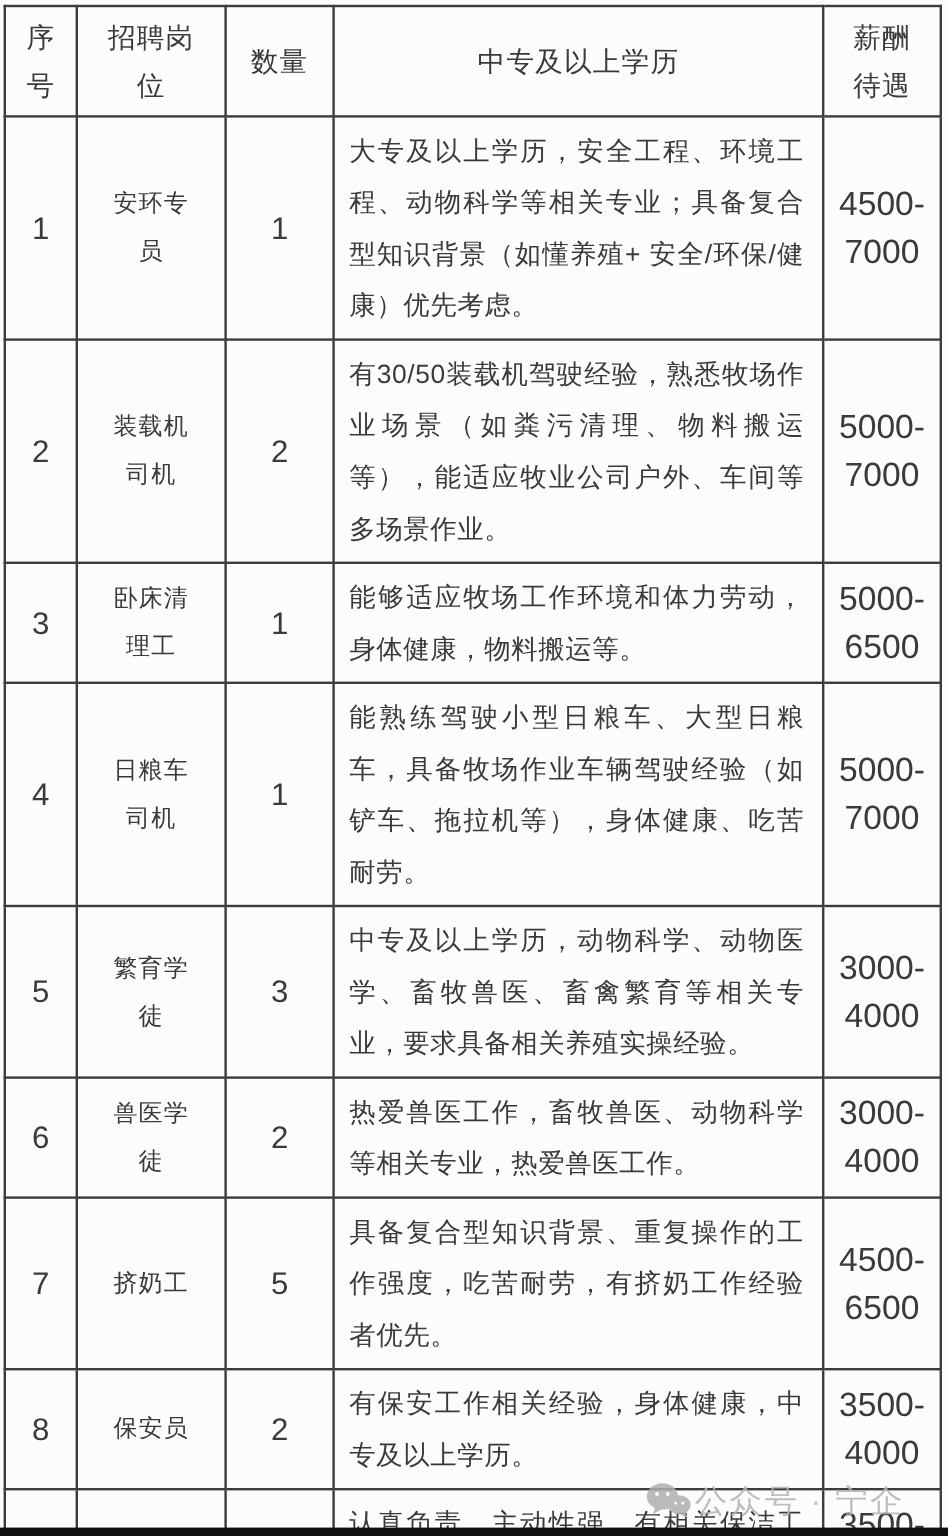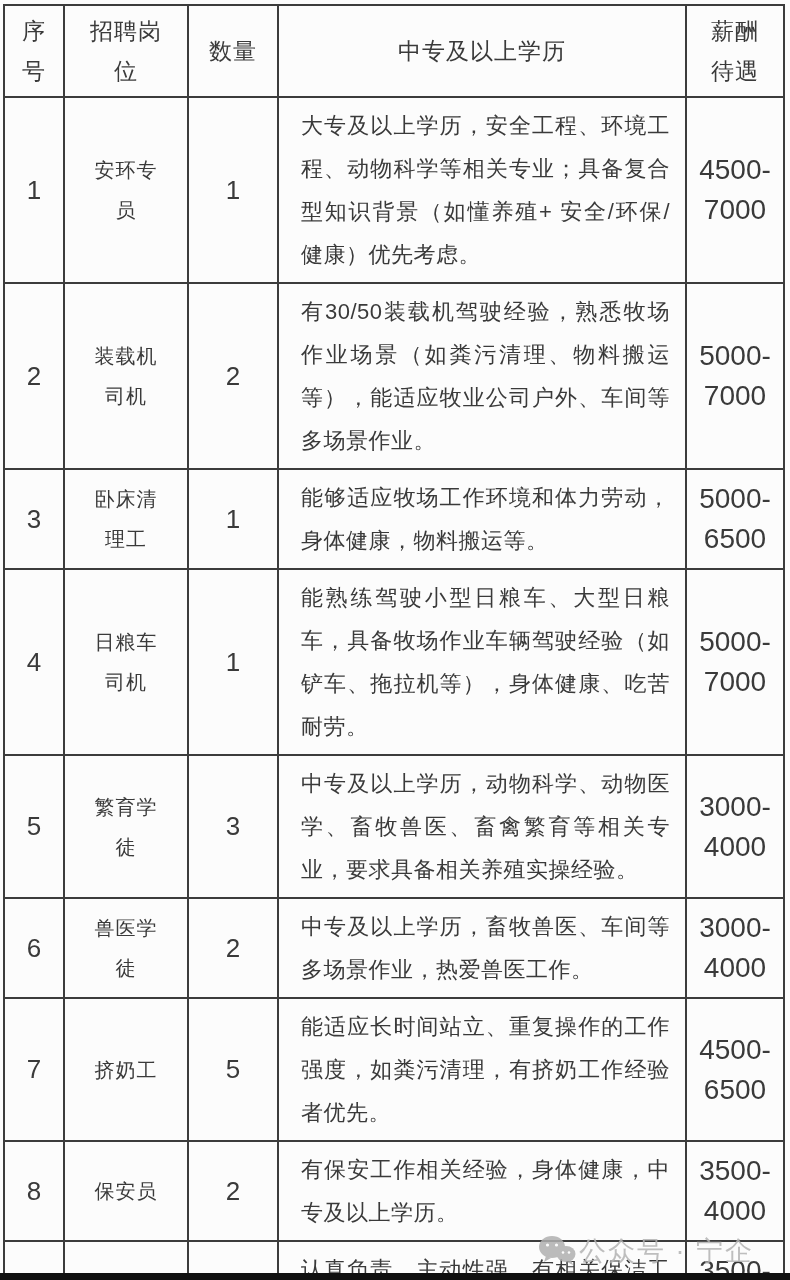--- a/index.html
+++ b/index.html
@@ -24,21 +24,21 @@
     color:#3a3a3a;
   }
   thead tr{height:92px}
   th{font-size:23px;line-height:40px;letter-spacing:1px}
   td.num{font-size:26px}
   td.pos{font-size:20px;line-height:40px;letter-spacing:1px}
   td.req{
     font-size:22px;line-height:43px;
     text-align:justify;text-justify:inter-ideograph;
     white-space:normal;
-    padding:6px 15px 6px 22px;
+    padding:6px 15px 6px 12px;
     letter-spacing:0.5px;
   }
   td.sal{font-size:28px;line-height:40px}
   tr.r1{height:171px}
   tr.r2{height:182px}
   tr.r3{height:93px}
   tr.r4{height:174px}
   tr.r5{height:135px}
   tr.r6{height:98px}
   tr.r7{height:132px}
@@ -125,29 +125,29 @@
         <td class="num">3</td>
         <td class="req">中专及以上学历，动物科学、动物医学、畜牧兽医、畜禽繁育等相关专业，要求具备相关养殖实操经验。</td>
         <td class="sal">3000-
 4000</td>
       </tr>
       <tr class="r6">
         <td class="num">6</td>
         <td class="pos">兽医学
 徒</td>
         <td class="num">2</td>
-        <td class="req">中专及以上学历，畜牧兽医、车间等多场景作业，热爱兽医工作。</td>
+        <td class="req">热爱兽医工作，畜牧兽医、动物科学等相关专业，热爱兽医工作。</td>
         <td class="sal">3000-
 4000</td>
       </tr>
       <tr class="r7">
         <td class="num">7</td>
         <td class="pos">挤奶工</td>
         <td class="num">5</td>
-        <td class="req">能适应长时间站立、重复操作的工作强度，如粪污清理，有挤奶工作经验者优先。</td>
+        <td class="req">具备复合型知识背景、重复操作的工作强度，吃苦耐劳，有挤奶工作经验者优先。</td>
         <td class="sal">4500-
 6500</td>
       </tr>
       <tr class="r8">
         <td class="num">8</td>
         <td class="pos">保安员</td>
         <td class="num">2</td>
         <td class="req">有保安工作相关经验，身体健康，中专及以上学历。</td>
         <td class="sal">3500-
 4000</td>

